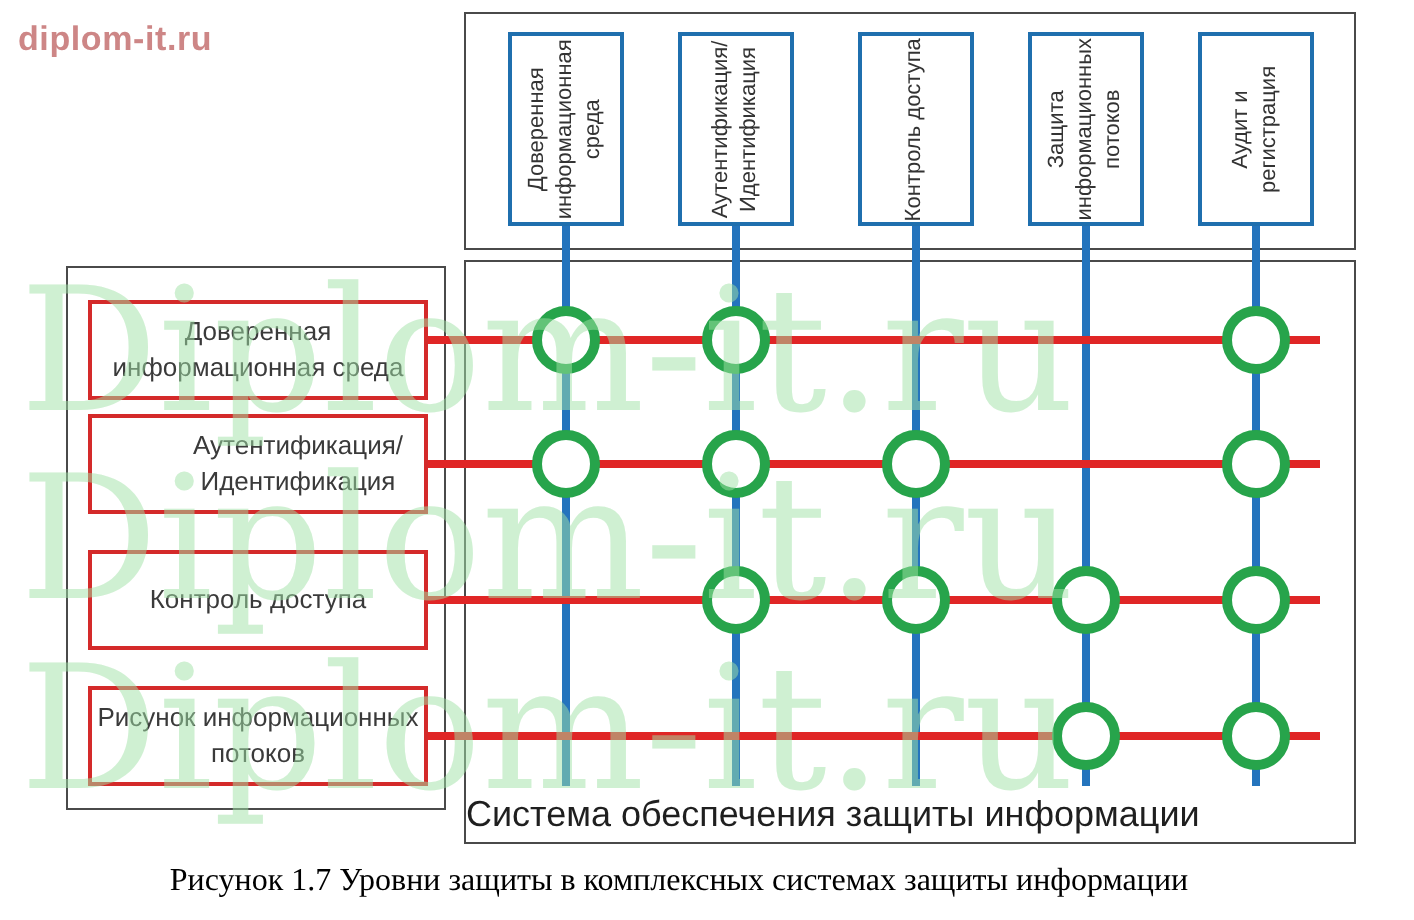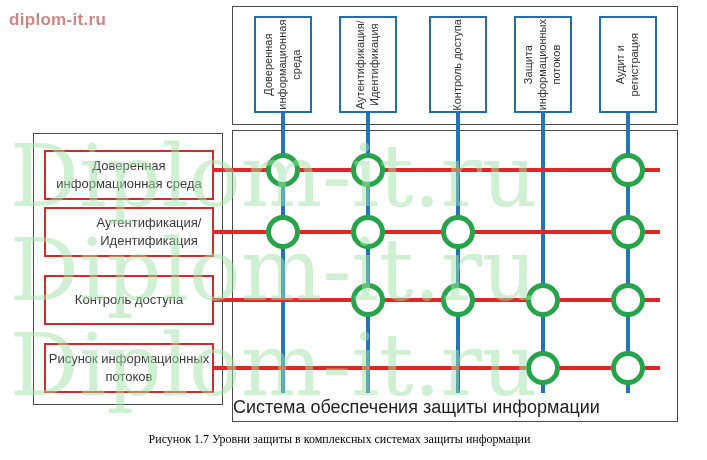--- a/index.html
+++ b/index.html
@@ -47,21 +47,21 @@
   }
   .cursor-bar{position:absolute;left:679px;top:401px;width:2.5px;height:26px;background:#111;z-index:6;}
   .watermark-layer{position:absolute;left:0;top:0;width:707px;height:460px;z-index:8;pointer-events:none;}
   .wm-band{
     position:absolute;left:10px;white-space:nowrap;
     font-family:"DejaVu Serif","Liberation Serif",serif;
     font-size:86px;line-height:1;color:rgba(160,225,165,0.5);
   }
   .caption{
     position:absolute;left:0;top:432px;width:100%;text-align:center;z-index:4;
-    font-family:"Liberation Serif",serif;font-size:12px;color:#000;
+    font-family:"Liberation Serif",serif;font-size:16px;color:#000;
   }
 </style>
 </head>
 <body>
 
 <div class="canvas">
 
   <div class="logo">diplom-it.ru</div>
 
   <div class="panel top-panel" id="topPanel"></div>

